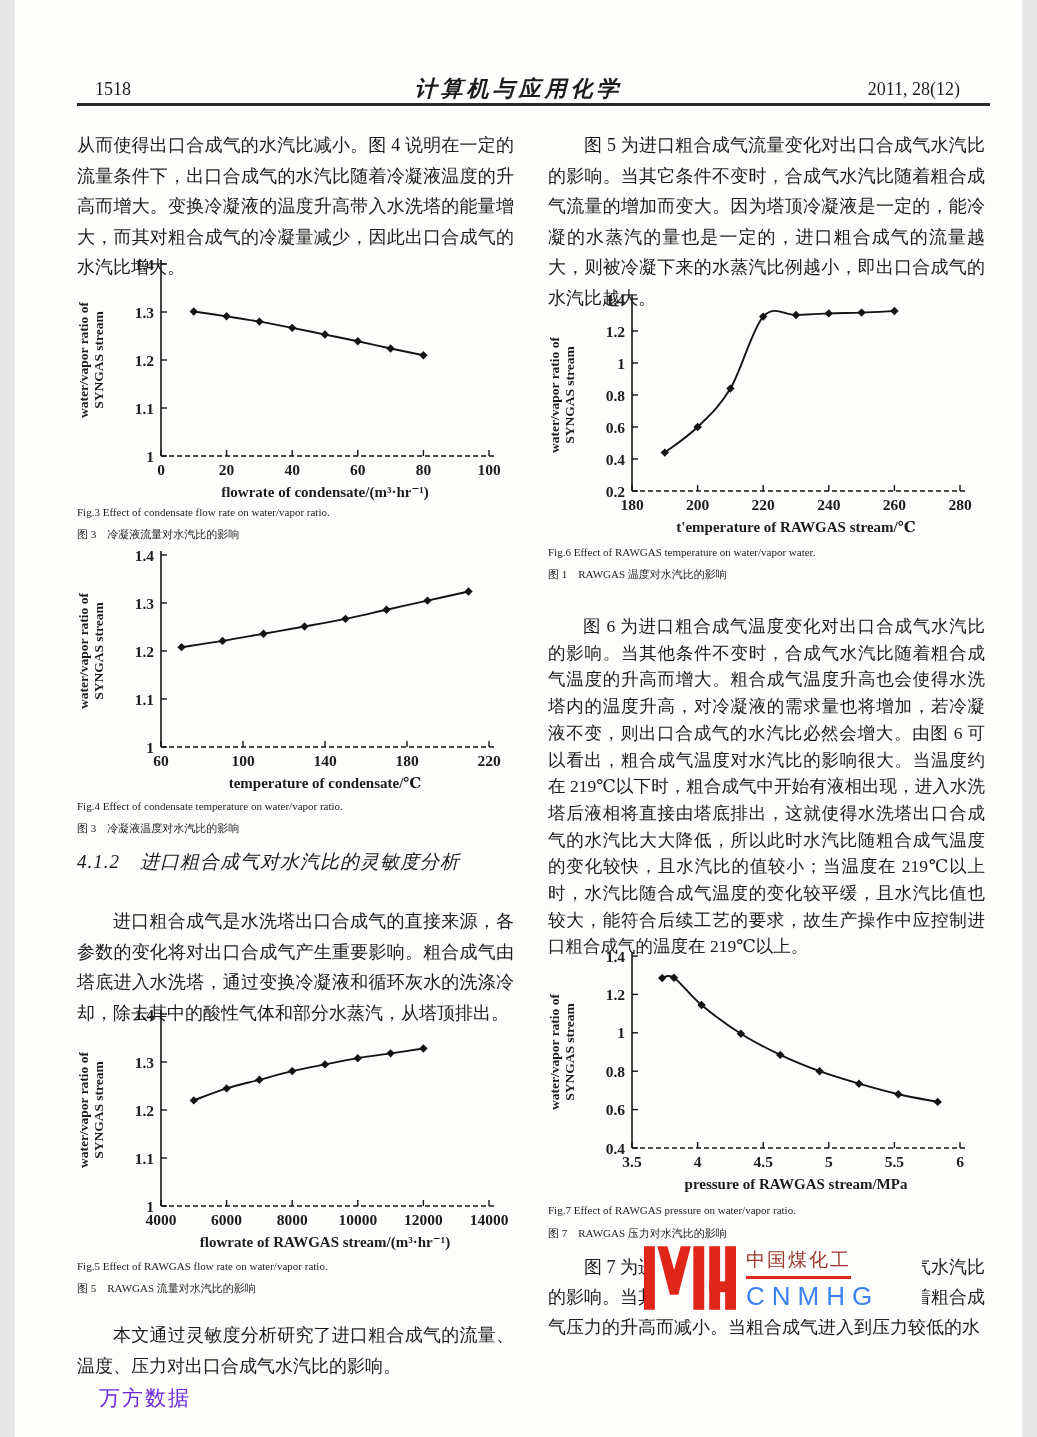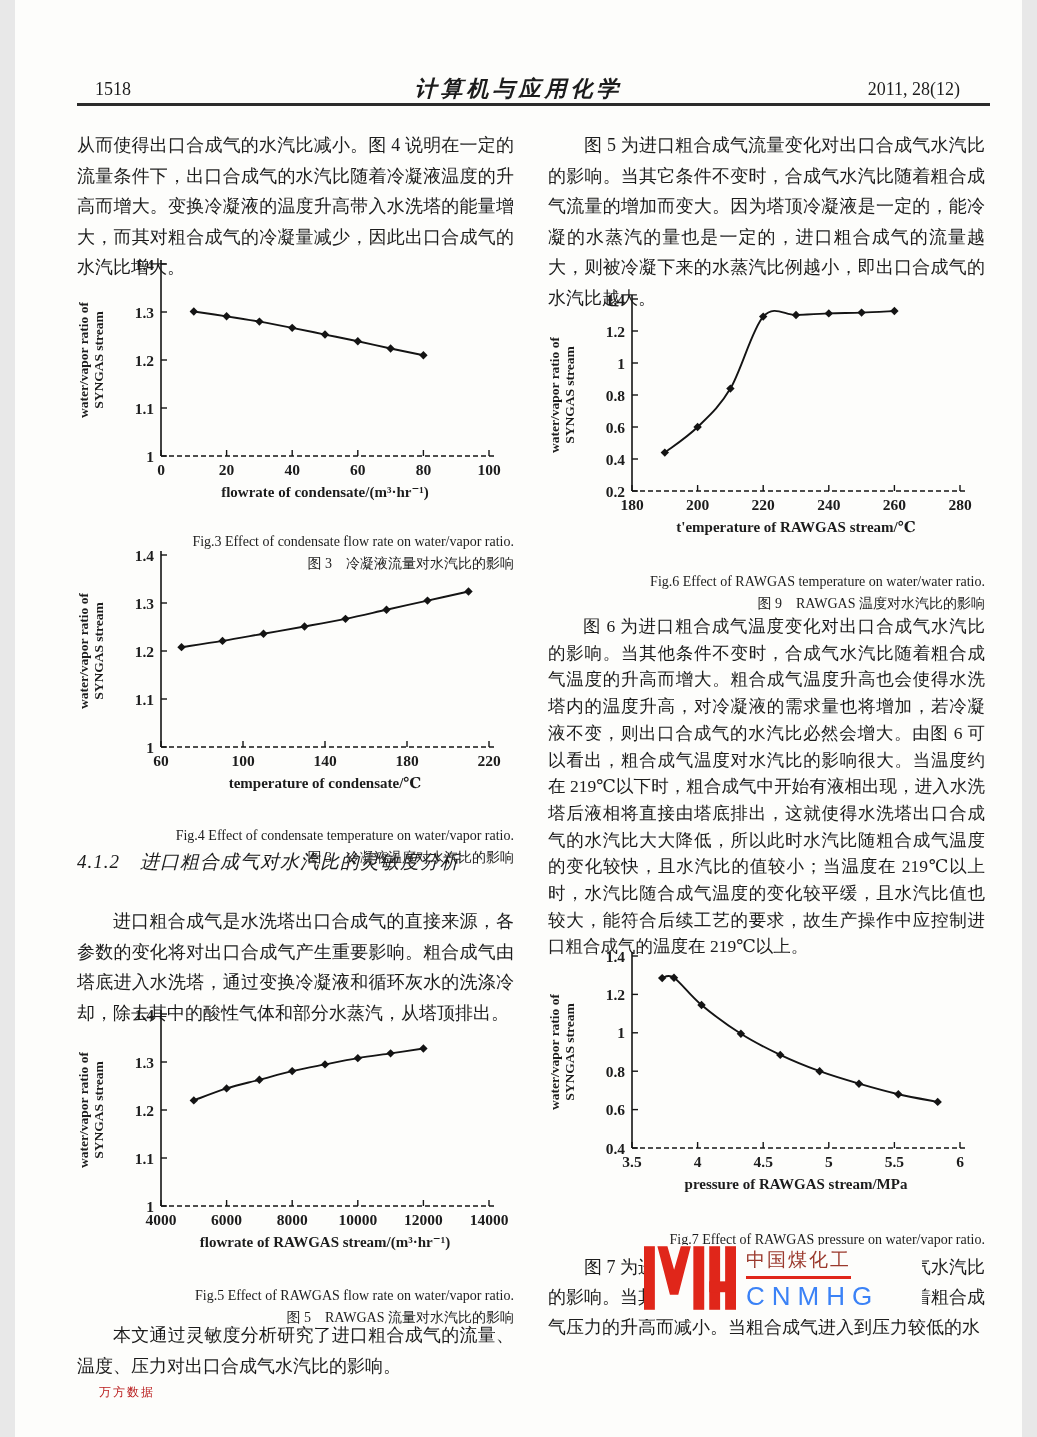--- a/index.html
+++ b/index.html
@@ -14,33 +14,33 @@
   .pgnum{left:80px;top:79px;font-size:18px;}
   .jtitle{left:0;right:0;top:74px;text-align:center;font-size:22px;font-weight:bold;font-style:italic;letter-spacing:4px;}
   .issue{right:62px;top:79px;font-size:18px;}
   .rule{left:62px;top:103px;width:913px;height:3px;background:#2b2b2b;}
   
   .para{width:437px;font-size:18px;line-height:30.6px;text-align:justify;margin-top:20px;}
   .indent{text-indent:2em;}
   .tight{font-size:17.5px;line-height:26.7px;}
   .heading{font-size:19px;font-style:italic;letter-spacing:1px;}
   
-  .cap{width:437px;text-align:right;font-size:14px;margin-top:28px;}
+  .cap{width:437px;text-align:left;font-size:11px;}
   .chart{width:436px;height:248px;}
   .chart svg{display:block;}
   
   .fragline{width:437px;font-size:18px;height:30px;line-height:30px;display:flex;justify-content:space-between;text-align:justify;}
   
   .watermark{left:629px;top:1245px;width:278px;height:74px;background:#fdfdfb;display:flex;align-items:flex-start;}
   .wm-logo{flex:0 0 auto;margin-right:10px;}
   .wm-text{padding-top:2px;}
   .wm-cn{font-size:19px;color:#9a392c;letter-spacing:2px;font-family:"Liberation Serif","DejaVu Serif",serif;
          border-bottom:3px solid #e0261a;padding-bottom:3px;display:inline-block;}
   .wm-en{font-size:26px;color:#3b82f6;letter-spacing:7px;margin-top:2px;font-family:"Liberation Sans","DejaVu Sans",sans-serif;}
-  .footer{left:84px;top:1384px;font-size:12px;color:#b91c1c;letter-spacing:2px;
+  .footer{left:84px;top:1384px;font-size:21px;color:#6d28d9;letter-spacing:2px;
           font-family:"Liberation Sans","DejaVu Sans",sans-serif;}
 </style>
 </head>
 <body>
 
 <div id="page">
 
   <div class="abs pgnum">1518</div>
   <div class="abs jtitle">计算机与应用化学</div>
   <div class="abs issue">2011, 28(12)</div>
@@ -218,22 +218,22 @@
         <path d="M116.80000000000001,159.40000000000003 L121.00000000000001,163.60000000000002 L116.80000000000001,167.8 L112.60000000000001,163.60000000000002 Z" fill="#141414"></path>
         <path d="M149.60000000000002,133.8 L153.8,138 L149.60000000000002,142.2 L145.40000000000003,138 Z" fill="#141414"></path>
         <path d="M182.39999999999998,95.39999999999999 L186.59999999999997,99.6 L182.39999999999998,103.8 L178.2,99.6 Z" fill="#141414"></path>
         <path d="M215.20000000000002,23.39999999999998 L219.4,27.59999999999998 L215.20000000000002,31.79999999999998 L211.00000000000003,27.59999999999998 Z" fill="#141414"></path>
         <path d="M248,21.79999999999998 L252.2,25.99999999999998 L248,30.199999999999978 L243.8,25.99999999999998 Z" fill="#141414"></path>
         <path d="M280.79999999999995,20.199999999999978 L284.99999999999994,24.399999999999977 L280.79999999999995,28.599999999999977 L276.59999999999997,24.399999999999977 Z" fill="#141414"></path>
         <path d="M313.6,19.399999999999995 L317.8,23.599999999999994 L313.6,27.799999999999994 L309.40000000000003,23.599999999999994 Z" fill="#141414"></path>
         <path d="M346.40000000000003,17.799999999999994 L350.6,21.999999999999993 L346.40000000000003,26.199999999999992 L342.20000000000005,21.999999999999993 Z" fill="#141414"></path>
       </svg>
     </div>
-  <div class="abs cap" style="left:533px;top:546px">Fig.6   Effect of RAWGAS temperature on water/water ratio.</div>
-  <div class="abs cap" style="left:533px;top:567px">图 9　RAWGAS 温度对水汽比的影响</div>
+  <div class="abs cap" style="left:533px;top:546px">Fig.6   Effect of RAWGAS temperature on water/vapor water.</div>
+  <div class="abs cap" style="left:533px;top:567px">图 1　RAWGAS 温度对水汽比的影响</div>
 
   <div class="abs para indent tight" style="left:533px;top:593px">图 6 为进口粗合成气温度变化对出口合成气水汽比的影响。当其他条件不变时，合成气水汽比随着粗合成气温度的升高而增大。粗合成气温度升高也会使得水洗塔内的温度升高，对冷凝液的需求量也将增加，若冷凝液不变，则出口合成气的水汽比必然会增大。由图 6 可以看出，粗合成气温度对水汽比的影响很大。当温度约在 219℃以下时，粗合成气中开始有液相出现，进入水洗塔后液相将直接由塔底排出，这就使得水洗塔出口合成气的水汽比大大降低，所以此时水汽比随粗合成气温度的变化较快，且水汽比的值较小；当温度在 219℃以上时，水汽比随合成气温度的变化较平缓，且水汽比值也较大，能符合后续工艺的要求，故生产操作中应控制进口粗合成气的温度在 219℃以上。</div>
 
   <div class="abs chart" style="left:533px;top:946px">
       <svg width="436" height="248" viewBox="0 0 436 248" xmlns="http://www.w3.org/2000/svg">
         <line x1="84" y1="6" x2="84" y2="202" stroke="#141414" stroke-width="1.6"></line>
         <line x1="84" y1="202" x2="418" y2="202" stroke="#141414" stroke-width="1.6" stroke-dasharray="5 3"></line>
         <line x1="84" y1="202" x2="84" y2="196" stroke="#141414" stroke-width="1.4"></line>
         <text x="84" y="221" text-anchor="middle" font-size="15.5" font-family="Liberation Serif,DejaVu Serif,serif" font-weight="bold" fill="#1c1c1c">3.5</text>
         <line x1="149.60000000000002" y1="202" x2="149.60000000000002" y2="196" stroke="#141414" stroke-width="1.4"></line>
@@ -266,20 +266,21 @@
         <path d="M153.53600000000003,54.75999999999999 L157.73600000000002,58.959999999999994 L153.53600000000003,63.16 L149.33600000000004,58.959999999999994 Z" fill="#141414"></path>
         <path d="M192.89600000000002,83.55999999999999 L197.096,87.75999999999999 L192.89600000000002,91.96 L188.69600000000003,87.75999999999999 Z" fill="#141414"></path>
         <path d="M232.25599999999997,104.67999999999999 L236.45599999999996,108.88 L232.25599999999997,113.08 L228.05599999999998,108.88 Z" fill="#141414"></path>
         <path d="M271.616,120.99999999999999 L275.816,125.19999999999999 L271.616,129.39999999999998 L267.416,125.19999999999999 Z" fill="#141414"></path>
         <path d="M310.97600000000006,133.48000000000002 L315.17600000000004,137.68 L310.97600000000006,141.88 L306.77600000000007,137.68 Z" fill="#141414"></path>
         <path d="M350.336,144.04000000000002 L354.536,148.24 L350.336,152.44 L346.136,148.24 Z" fill="#141414"></path>
         <path d="M389.696,151.72000000000003 L393.896,155.92000000000002 L389.696,160.12 L385.49600000000004,155.92000000000002 Z" fill="#141414"></path>
       </svg>
     </div>
   <div class="abs cap" style="left:533px;top:1204px">Fig.7   Effect of RAWGAS pressure on water/vapor ratio.</div>
+  <div class="abs cap" style="left:533px;top:1226px">图 7　RAWGAS 压力对水汽比的影响</div>
 
   <div class="abs fragline" style="left:533px;top:1252px">
     <span style="padding-left:36px">图 7 为进</span>
     <span>合成气水汽比</span>
   </div>
   <div class="abs fragline" style="left:533px;top:1282px">
     <span>的影响。当其</span>
     <span>比随着粗合成</span>
   </div>
   <div class="abs fragline" style="left:533px;top:1312px">

